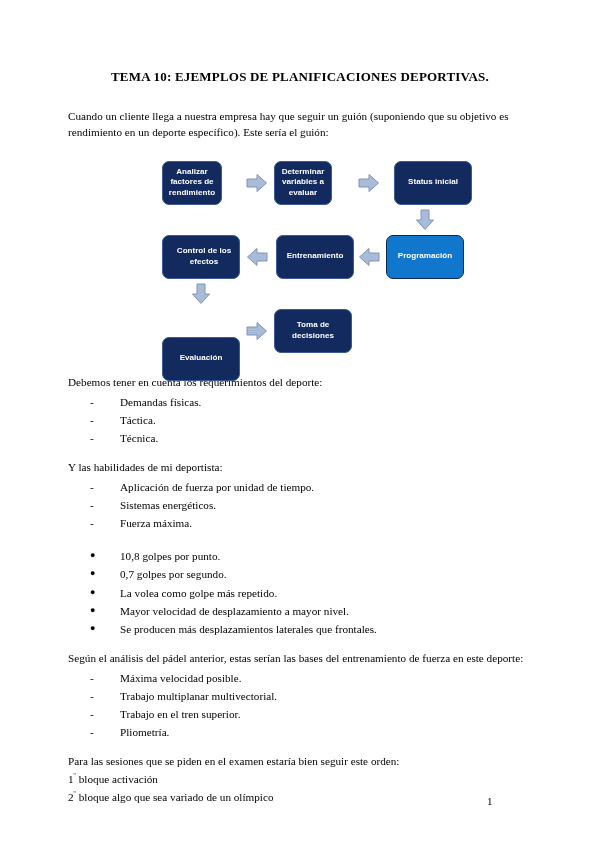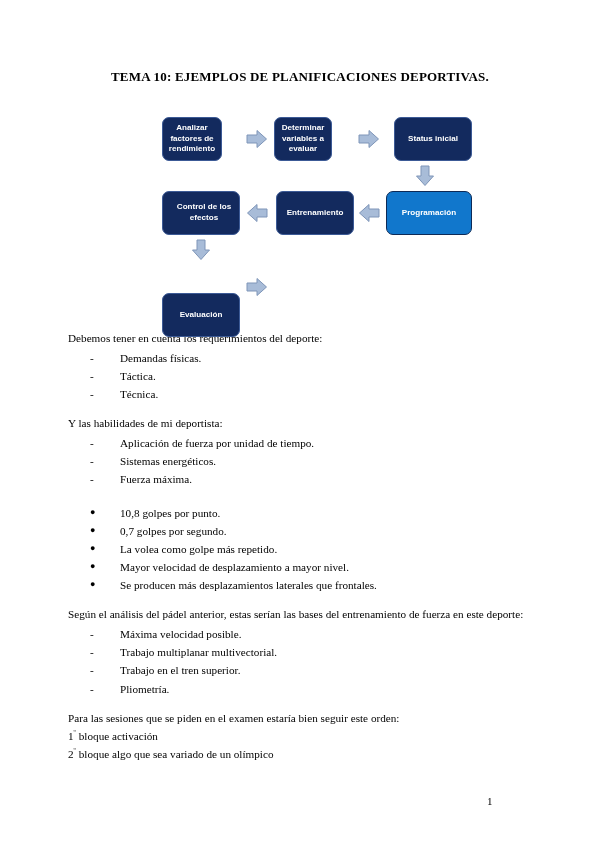--- a/index.html
+++ b/index.html
@@ -123,20 +123,21 @@
   .arrow svg { display: block; }
 </style>
 </head>
 <body>
 
 <div class="page">
   <div class="content">
 
     <h1 class="doc-title">TEMA 10: EJEMPLOS DE PLANIFICACIONES DEPORTIVAS.</h1>
 
+    <p class="para">Cuando un cliente llega a nuestra empresa hay que seguir un guión (suponiendo que su objetivo es rendimiento en un deporte específico). Este sería el guión:</p>
 
     <div class="flow">
 
       <div class="node" style="left:94px; top:8px; width:60px; height:44px;">
         <span>Analizar factores de rendimiento</span>
       </div>
 
       <div class="arrow" style="left:178px; top:20px;">
         <svg width="22" height="20" viewBox="0 0 22 20">
           <path d="M1 6 L11 6 L11 1.5 L20.5 10 L11 18.5 L11 14 L1 14 Z" fill="#a8bcd8" stroke="#7e95b8" stroke-width="1"></path>
@@ -156,21 +157,21 @@
       <div class="node" style="left:326px; top:8px; width:78px; height:44px;">
         <span>Status inicial</span>
       </div>
 
       <div class="arrow" style="left:347px; top:56px;">
         <svg width="20" height="22" viewBox="0 0 20 22">
           <path d="M6 1 L14 1 L14 11 L18.5 11 L10 20.5 L1.5 11 L6 11 Z" fill="#a8bcd8" stroke="#7e95b8" stroke-width="1"></path>
         </svg>
       </div>
 
-      <div class="node accent" style="left:318px; top:82px; width:86px; height:44px;">
+      <div class="node accent" style="left:318px; top:82px; width:78px; height:44px;">
         <span>Programación</span>
       </div>
 
       <div class="arrow" style="left:290px; top:94px;">
         <svg width="22" height="20" viewBox="0 0 22 20">
           <path d="M21 6 L11 6 L11 1.5 L1.5 10 L11 18.5 L11 14 L21 14 Z" fill="#a8bcd8" stroke="#7e95b8" stroke-width="1"></path>
         </svg>
       </div>
 
       <div class="node" style="left:208px; top:82px; width:78px; height:44px;">
@@ -196,20 +197,23 @@
       <div class="node" style="left:94px; top:156px; width:78px; height:44px;margin-top:28px;">
         <span>Evaluación</span>
       </div>
 
       <div class="arrow" style="left:178px; top:168px;">
         <svg width="22" height="20" viewBox="0 0 22 20">
           <path d="M1 6 L11 6 L11 1.5 L20.5 10 L11 18.5 L11 14 L1 14 Z" fill="#a8bcd8" stroke="#7e95b8" stroke-width="1"></path>
         </svg>
       </div>
 
+      <div class="node" style="left:206px; top:156px; width:78px; height:44px;">
+        <span>Toma de decisiones</span>
+      </div>
 
     </div>
 
     <p class="para">Debemos tener en cuenta los requerimientos del deporte:</p>
     <ul class="list dash">
       <li>
         <span class="marker">-</span>
         <span>Demandas físicas.</span>
       </li>
       <li>

